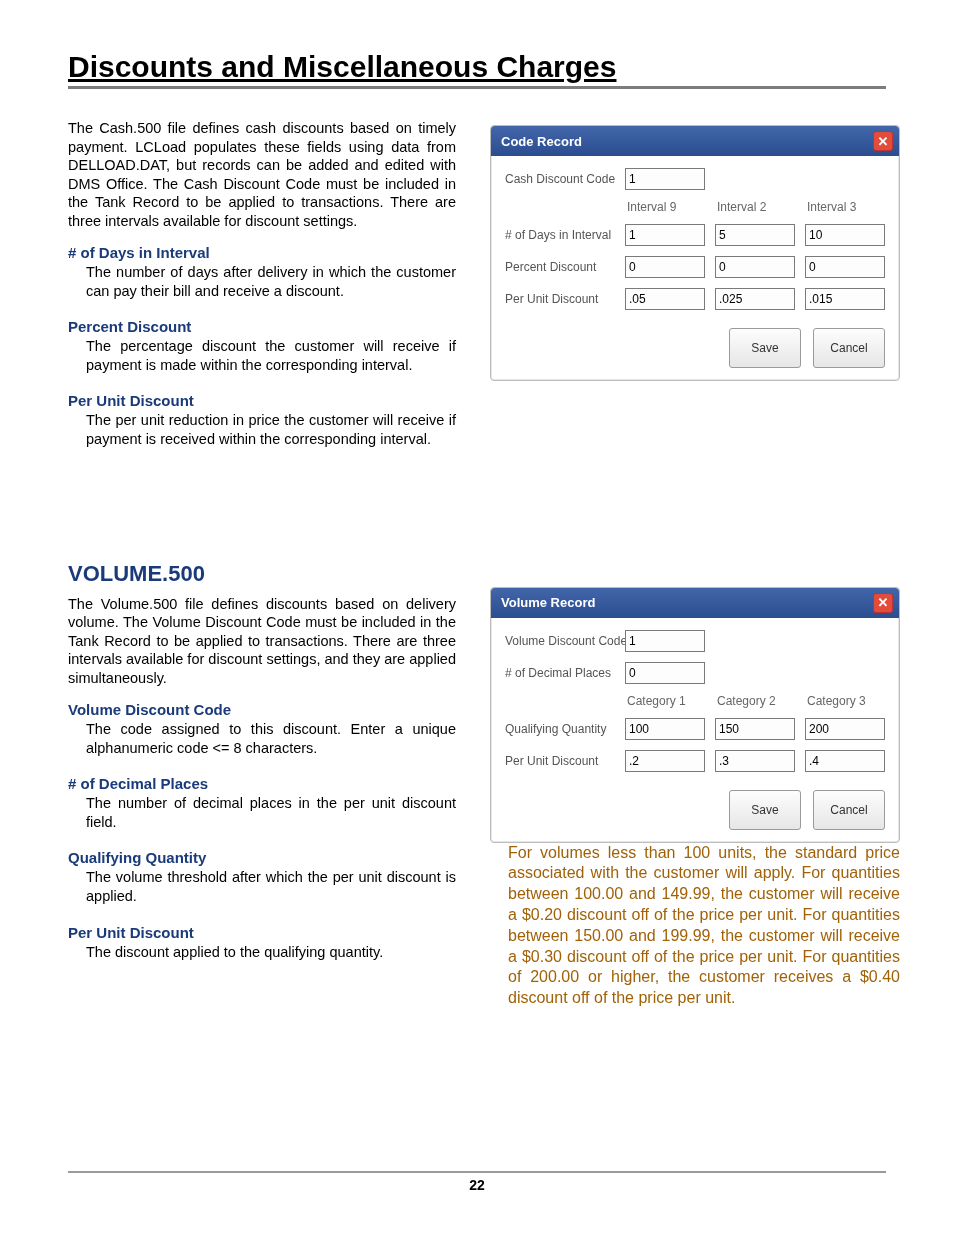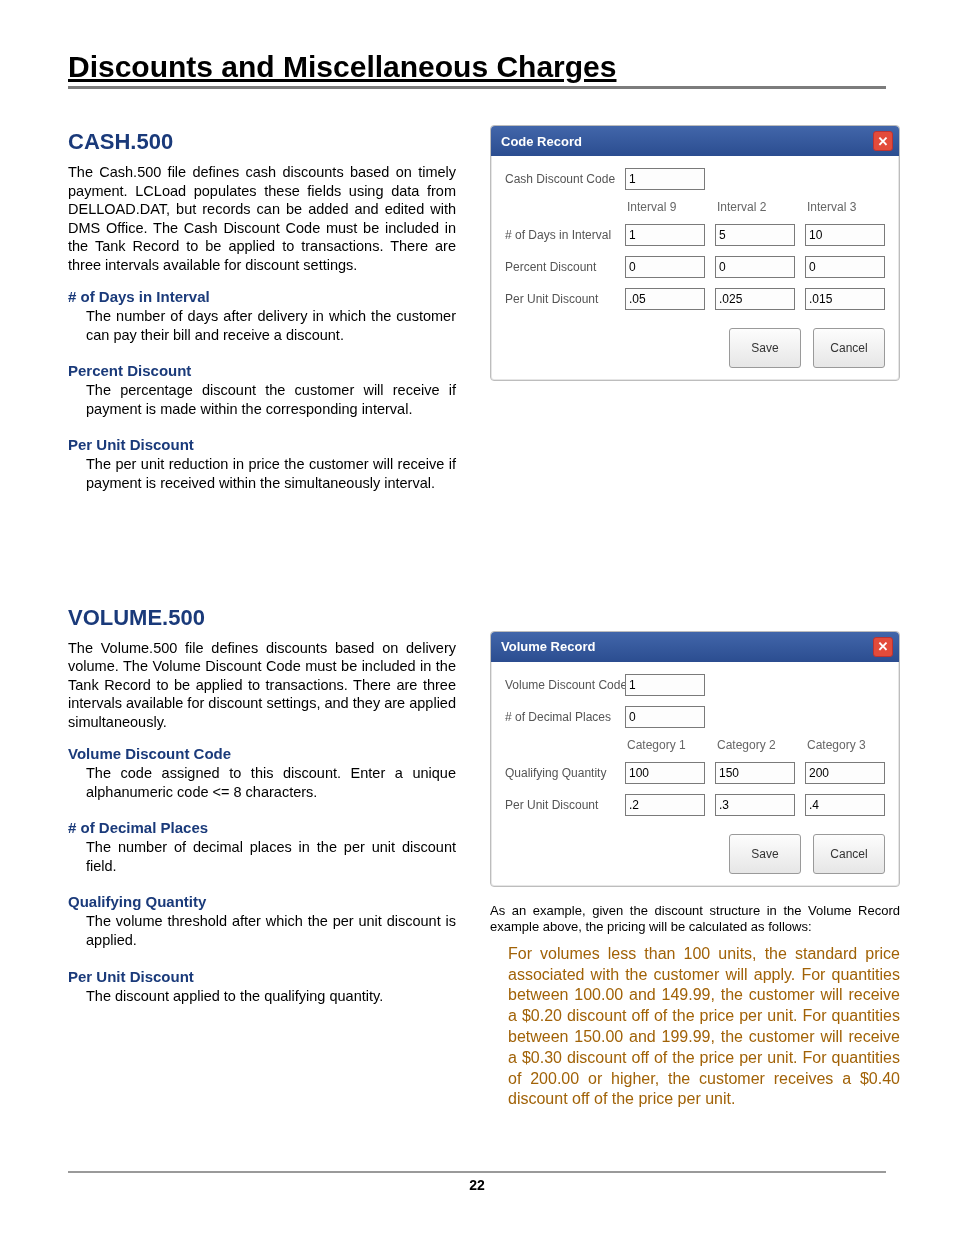--- a/index.html
+++ b/index.html
@@ -187,31 +187,30 @@
 </style>
 </head>
 <body>
 
 <div class="page">
 
   <h1 class="page-title">Discounts and Miscellaneous Charges</h1>
 
   <div class="columns">
     <div class="col-left">
-      <h2 class="section-title">CASH.500</h2>
       <p class="body">The Cash.500 file defines cash discounts based on timely payment. LCLoad populates these fields using data from DELLOAD.DAT, but records can be added and edited with DMS Office. The Cash Discount Code must be included in the Tank Record to be applied to transactions. There are three intervals available for discount settings.</p>
 
       <h3 class="field-title"># of Days in Interval</h3>
       <p class="field-desc">The number of days after delivery in which the customer can pay their bill and receive a discount.</p>
 
       <h3 class="field-title">Percent Discount</h3>
       <p class="field-desc">The percentage discount the customer will receive if payment is made within the corresponding interval.</p>
 
       <h3 class="field-title">Per Unit Discount</h3>
-      <p class="field-desc">The per unit reduction in price the customer will receive if payment is received within the simultaneously interval.</p>
+      <p class="field-desc">The per unit reduction in price the customer will receive if payment is received within the corresponding interval.</p>
     </div>
 
     <div class="col-right">
       <div class="dialog">
         <div class="dialog-header">
           <span>Code Record</span>
           <span class="close-btn">✕</span>
         </div>
         <div class="dialog-body">
           <div class="dlg-grid">
@@ -302,19 +301,18 @@
             <div><input type="text" value=".3" style=""></div>
             <div><input type="text" value=".4" style=""></div>
           </div>
           <div class="btn-row">
             <button class="dlg-btn">Save</button>
             <button class="dlg-btn">Cancel</button>
           </div>
         </div>
       </div>
 
-      <p class="example-note">As an example, given the discount structure in the Volume Record example above, the pricing will be calculated as follows:</p>
       <p class="example-body">For volumes less than 100 units, the standard price associated with the customer will apply. For quantities between 100.00 and 149.99, the customer will receive a $0.20 discount off of the price per unit. For quantities between 150.00 and 199.99, the customer will receive a $0.30 discount off of the price per unit. For quantities of 200.00 or higher, the customer receives a $0.40 discount off of the price per unit.</p>
     </div>
   </div>
 
   <div class="page-footer">22</div>
 </div>
 
 </body></html>

